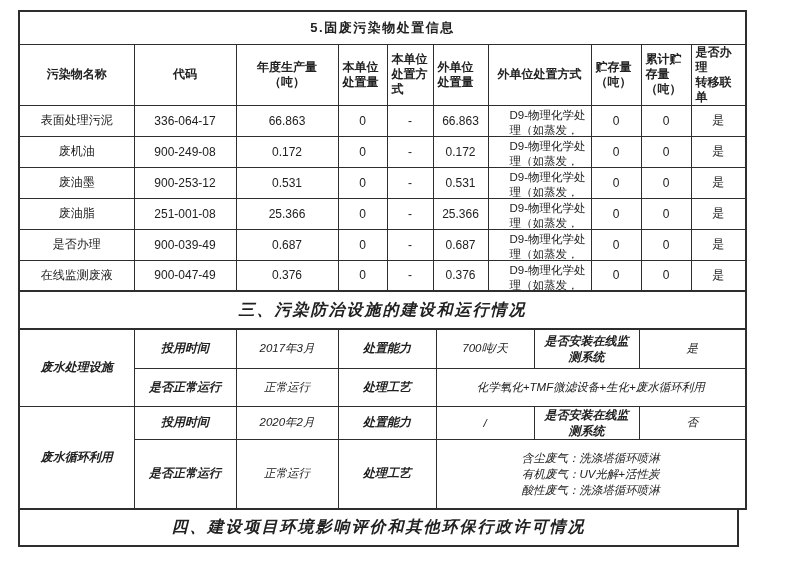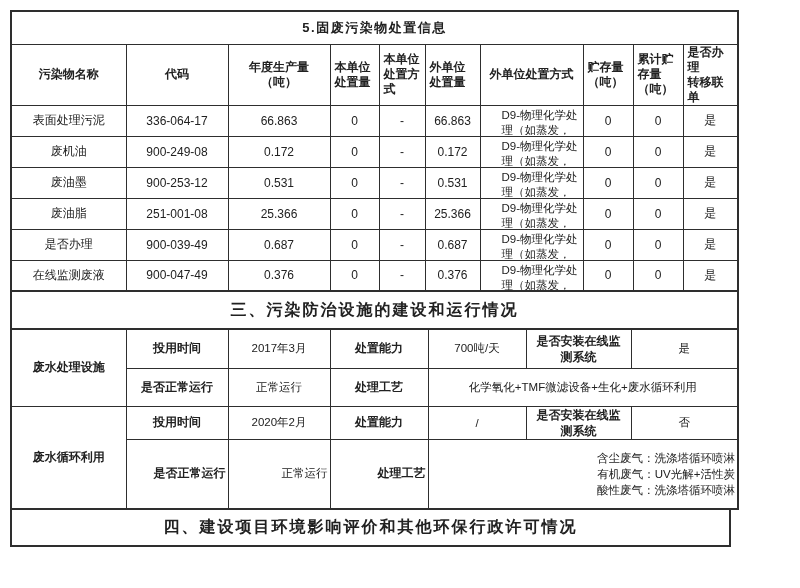--- a/index.html
+++ b/index.html
@@ -2,26 +2,26 @@
 <html><head>
 <meta charset="utf-8">
 <style>
   * { box-sizing: border-box; }
   html,body { margin:0; padding:0; background:#ffffff; }
   body {
     width:800px; height:588px; position:relative; overflow:hidden;
     font-family:"Liberation Sans","DejaVu Sans",sans-serif;
     color:#212121;
   }
-  .doc { position:absolute; left:10px; top:10px; width:727px;border-radius:7px; }
+  .doc { position:absolute; left:18px; top:10px; width:727px;border-radius:7px; }
   table {
     border-collapse:collapse; table-layout:fixed; width:721px;
     border:2px solid #2e2e2e;
   }
-  table.stacked { margin-top:-2px; }
+  table.stacked { margin-top:-2px;font-style:italic; }
   td {
     border:1px solid #2e2e2e; text-align:center; vertical-align:middle;
     padding:0 2px; font-size:12px; overflow:hidden;
   }
   
   tr.title-row td {
     height:33px; font-weight:bold; font-size:13px; letter-spacing:1.5px;
   }
   tr.head-row td {
     height:57px; font-weight:bold; font-size:12px; line-height:15px;
@@ -38,21 +38,21 @@
     font-weight:bold; font-size:16px; letter-spacing:2px;
   }
   tr.banner-row td { height:38px; border-bottom:2px solid #2e2e2e; }
   
   td.flabel { font-weight:bold; font-size:12px; }
   td.fvalue { font-size:11.5px;margin-left:28px; }
   td.prewrap { white-space:pre-line; line-height:16px; }
   tr.fw1 td { height:39px; }
   tr.fw2 td { height:38px; }
   tr.fg1 td { height:33px; }
-  tr.fg2 td { height:70px;text-align:right; }
+  tr.fg2 td { height:70px; }
   
   tr.bottom-banner td { height:37px; }
 </style>
 </head>
 <body>
 
 <div class="doc">
 
   <table>
     <colgroup>

